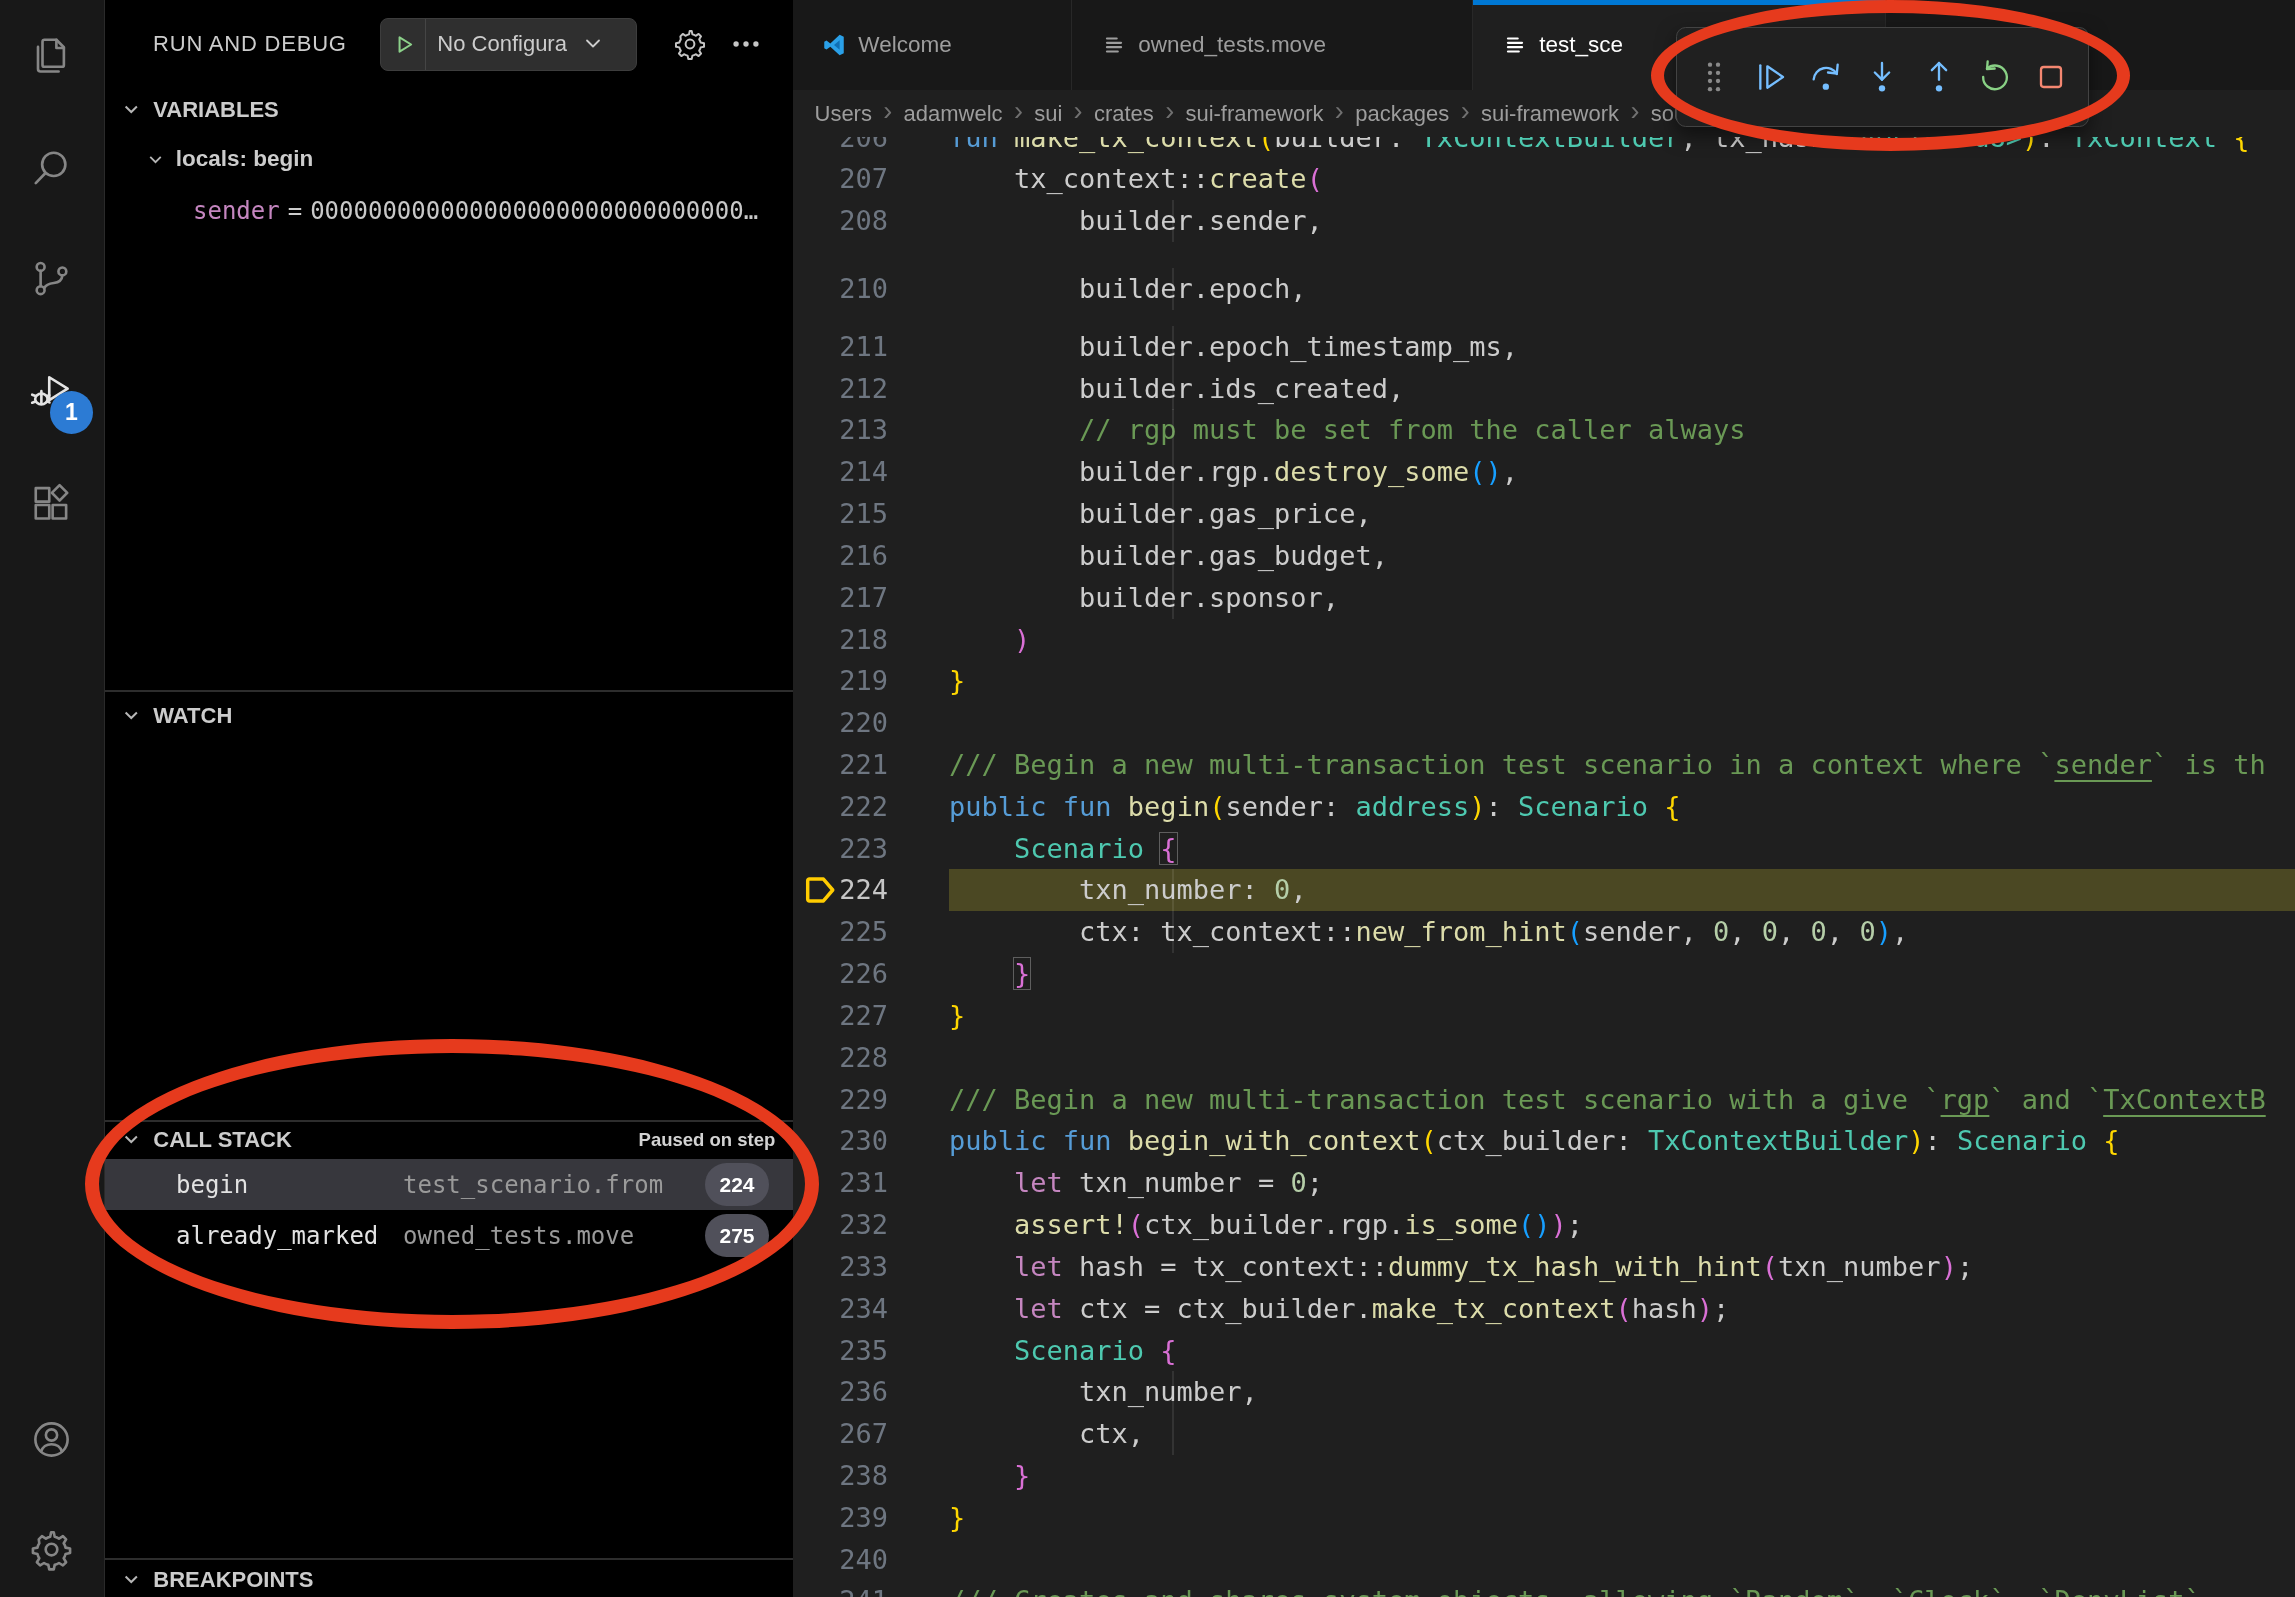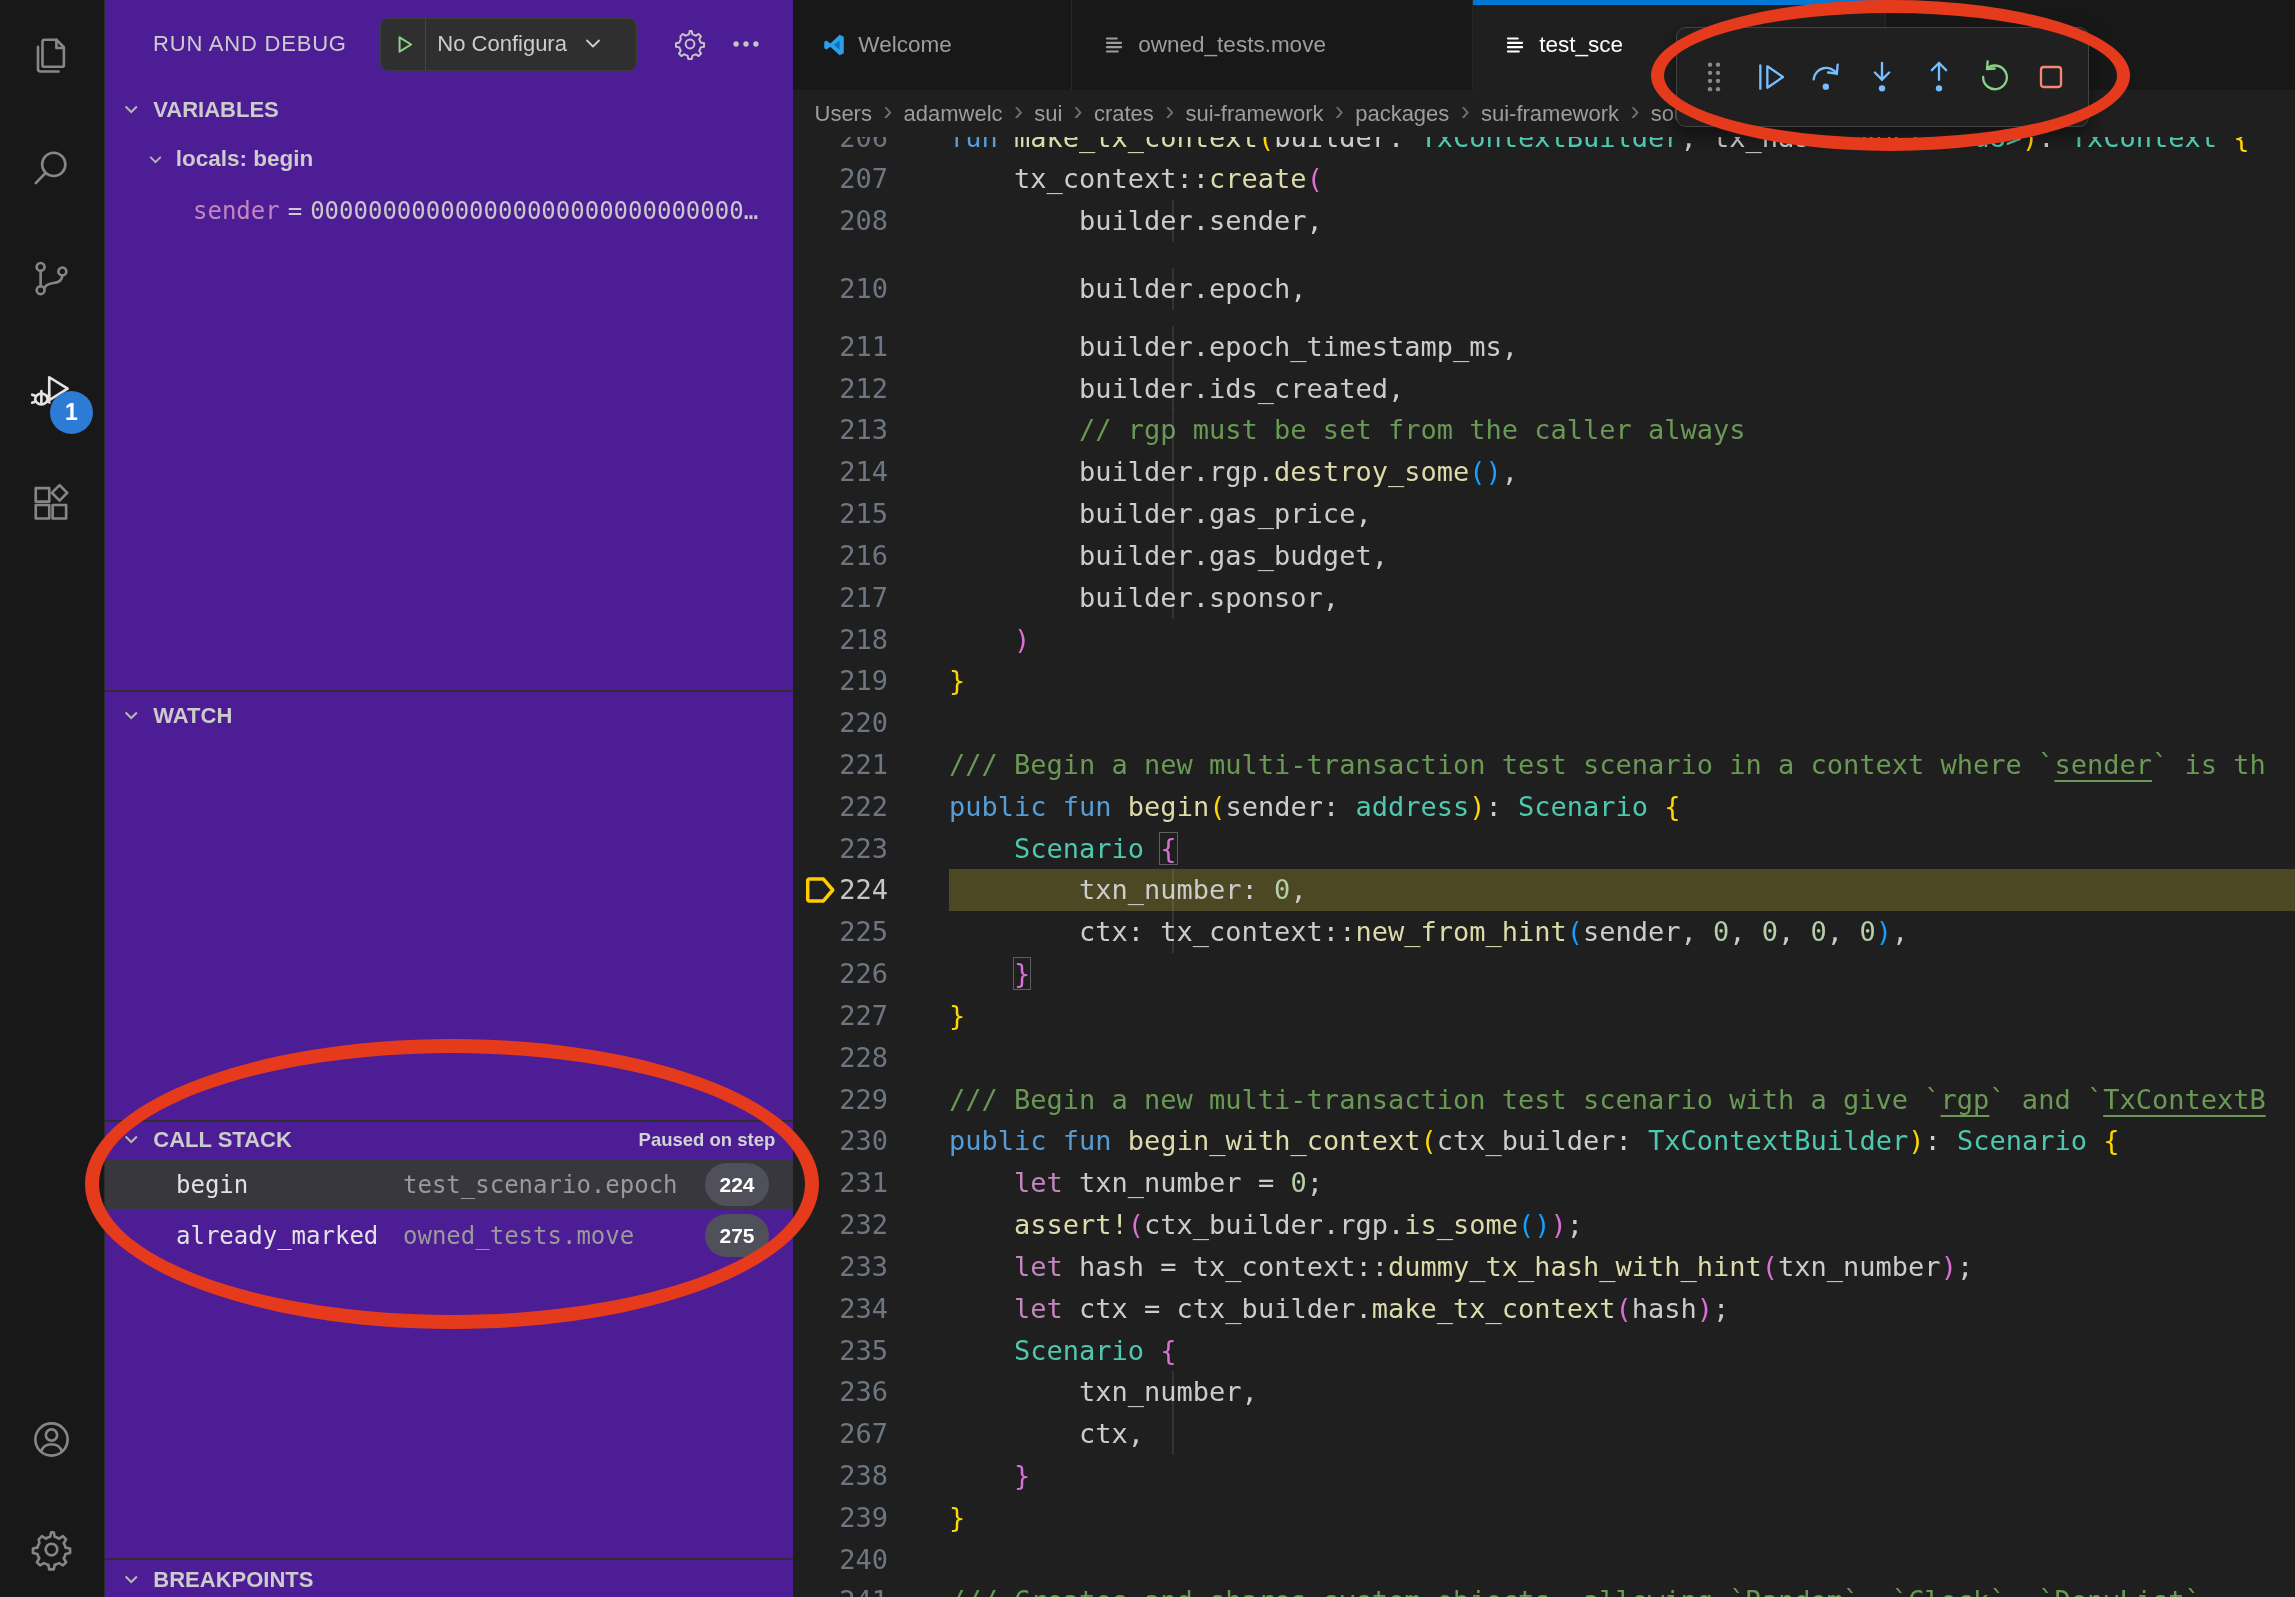--- a/index.html
+++ b/index.html
@@ -13,21 +13,21 @@
   .act-item { position:absolute; left:0; width:103px; height:51px; display:flex;
     align-items:center; justify-content:center; color:#868686; cursor:pointer; }
   .act-item.active { color:#e4e4e4; }
   .act-item svg { width:45px; height:45px; }
   .act-badge { position:absolute; left:50px; top:391px; width:43px; height:43px;
     border-radius:50%; background:#2c7bd4; color:#fff; font-size:23px; font-weight:700;
     display:flex; align-items:center; justify-content:center; z-index:2; }
 
   
   #sidebar { position:absolute; left:105px; top:0; width:688px; height:100%;
-    background:#4c1d95; z-index:7; overflow:hidden; }
+    background:#000000; z-index:7; overflow:hidden; }
   .sb-title { position:absolute; left:48px; top:0; height:88px; display:flex; align-items:center;
     color:#cccccc; font-size:22px; font-weight:500; letter-spacing:0.8px; }
   .sb-dropdown { position:absolute; left:275px; top:17.7px; width:257px; height:53px;
     background:#2f2f2f; border:1.6px solid #3d3d3d; border-radius:8px; display:flex;
     align-items:center; cursor:pointer; overflow:hidden; }
   .sb-dropdown .play-box { width:45px; height:100%; display:flex; align-items:center;
     justify-content:center; border-right:1.6px solid #454545; color:#8cd18a; flex:none; }
   .sb-dropdown .play-box svg { width:27px; height:27px; }
   .dd-label { color:#cccccc; font-size:22px; margin-left:11.3px; width:142px; overflow:hidden;
     white-space:nowrap; flex:none; }
@@ -265,21 +265,21 @@
             <path d="M4 6l4 4 4-4"></path>
           </svg>
         </span>
       <span>CALL STACK</span>
       <span class="sec-status">Paused on step</span>
     </div>
 
     <div id="frames">
         <div class="frame-row selected" style="top: 1159px;">
           <span class="frame-fn">begin</span>
-          <span class="frame-file">test_scenario.epoch</span>
+          <span class="frame-file">test_scenario.from</span>
           <span class="frame-badge">224</span>
         </div>
         <div class="frame-row" style="top: 1210px;">
           <span class="frame-fn">already_marked</span>
           <span class="frame-file">owned_tests.move</span>
           <span class="frame-badge">275</span>
         </div>
       </div>
 
     <div class="sb-divider" style="top:1558px;"></div>

